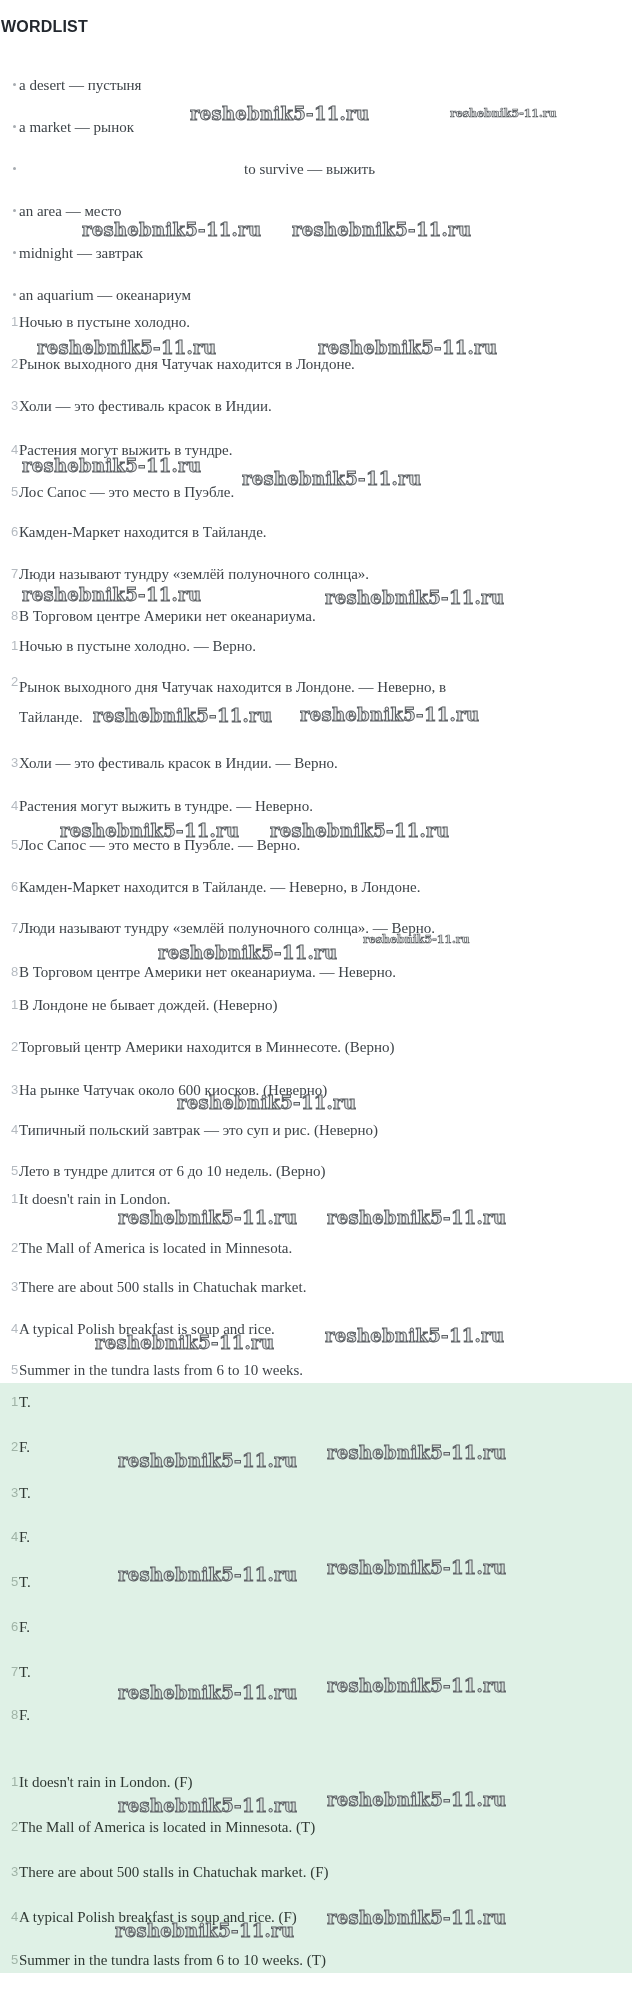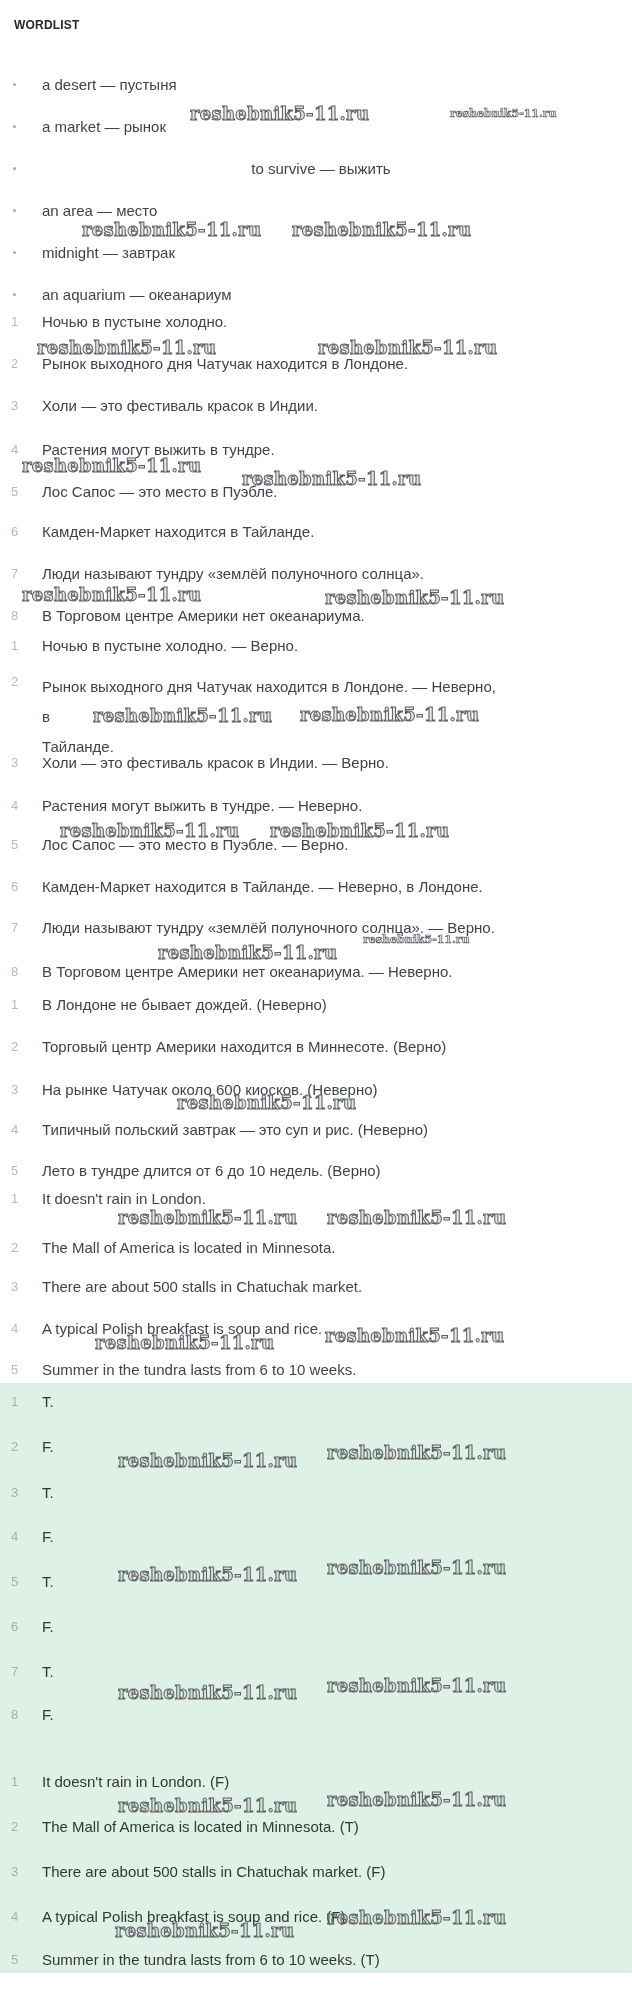--- a/index.html
+++ b/index.html
@@ -2,39 +2,39 @@
 <html><head>
 <meta charset="utf-8">
 <style>
   html,body{margin:0;padding:0;}
   body{
     width:632px;height:2008px;position:relative;background:#ffffff;
     font-family:"Liberation Sans", sans-serif;overflow:hidden;
   }
   .page{position:absolute;inset:0;}
   .heading{
-    position:absolute;left:14px;top:18px;margin:0;
-    font-size:12px;font-weight:800;letter-spacing:.2px;color:#23282e;
+    position:absolute;left:1px;top:18px;margin:0;
+    font-size:16px;font-weight:800;letter-spacing:.2px;color:#23282e;
   }
   .green-panel{
     position:absolute;left:0;top:1383px;width:632px;height:590px;
     background:#dff1e6;z-index:0;
   }
   .content-layer{position:absolute;inset:0;z-index:2;}
   .row{position:absolute;left:0;width:600px;font-size:15px;line-height:20px;color:#3e4449;}
   .row.wrap{white-space:pre-line;line-height:30px;width:505px;}
   .num{
     position:absolute;left:11px;top:0;width:18px;
     font-size:13px;line-height:20px;color:#b4bac0;
   }
   .dot{
     position:absolute;left:13px;top:8px;width:3px;height:3px;border-radius:50%;
     background:#a6abb0;
   }
-  .txt{display:block;margin-left:42px;}
+  .txt{display:block;margin-left:19px;font-family:Liberation Serif, serif;}
   .section.green .num{color:#9fb3a6;}
   .section.green .txt{color:#2f3833;}
   .wm{
     position:absolute;z-index:3;pointer-events:none;white-space:nowrap;
     font-family:"DejaVu Serif", serif;font-weight:700;
     color:rgba(255,255,255,0.35);
     -webkit-text-stroke:1px #5c6064;
     text-shadow:0 0 0 rgba(90,94,98,.25);
   }
   .wm-lg{font-size:18px;letter-spacing:.3px;}

